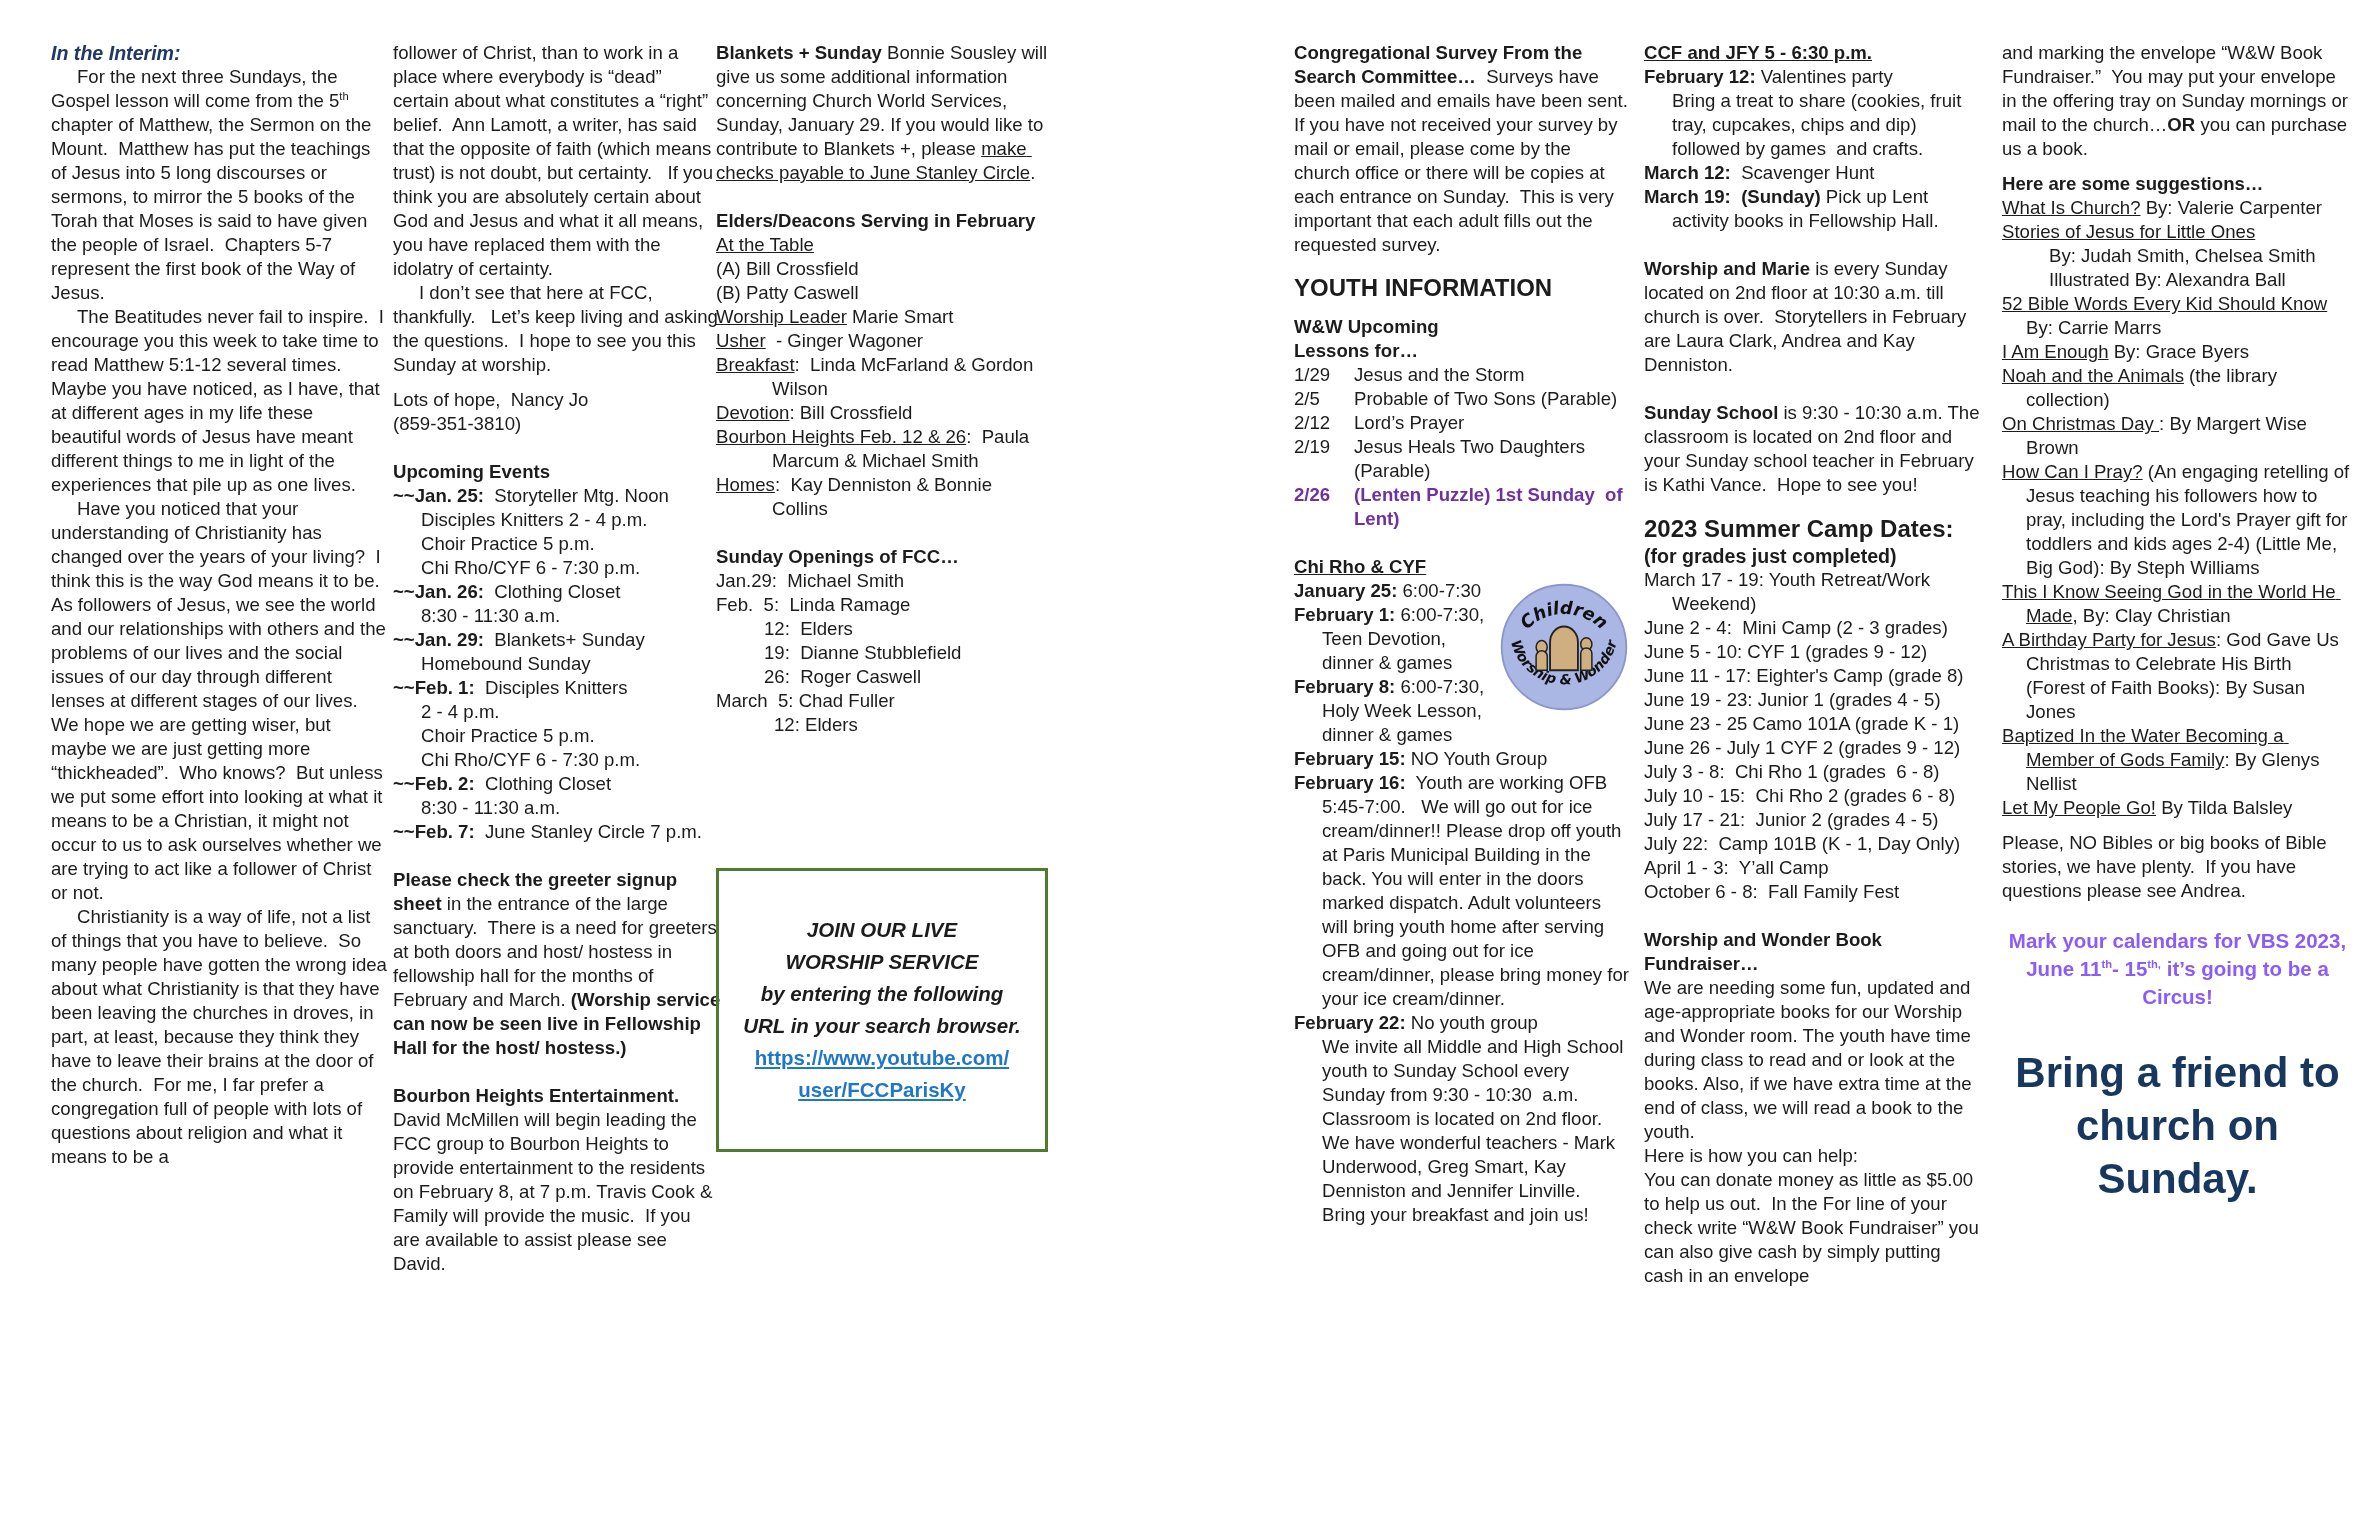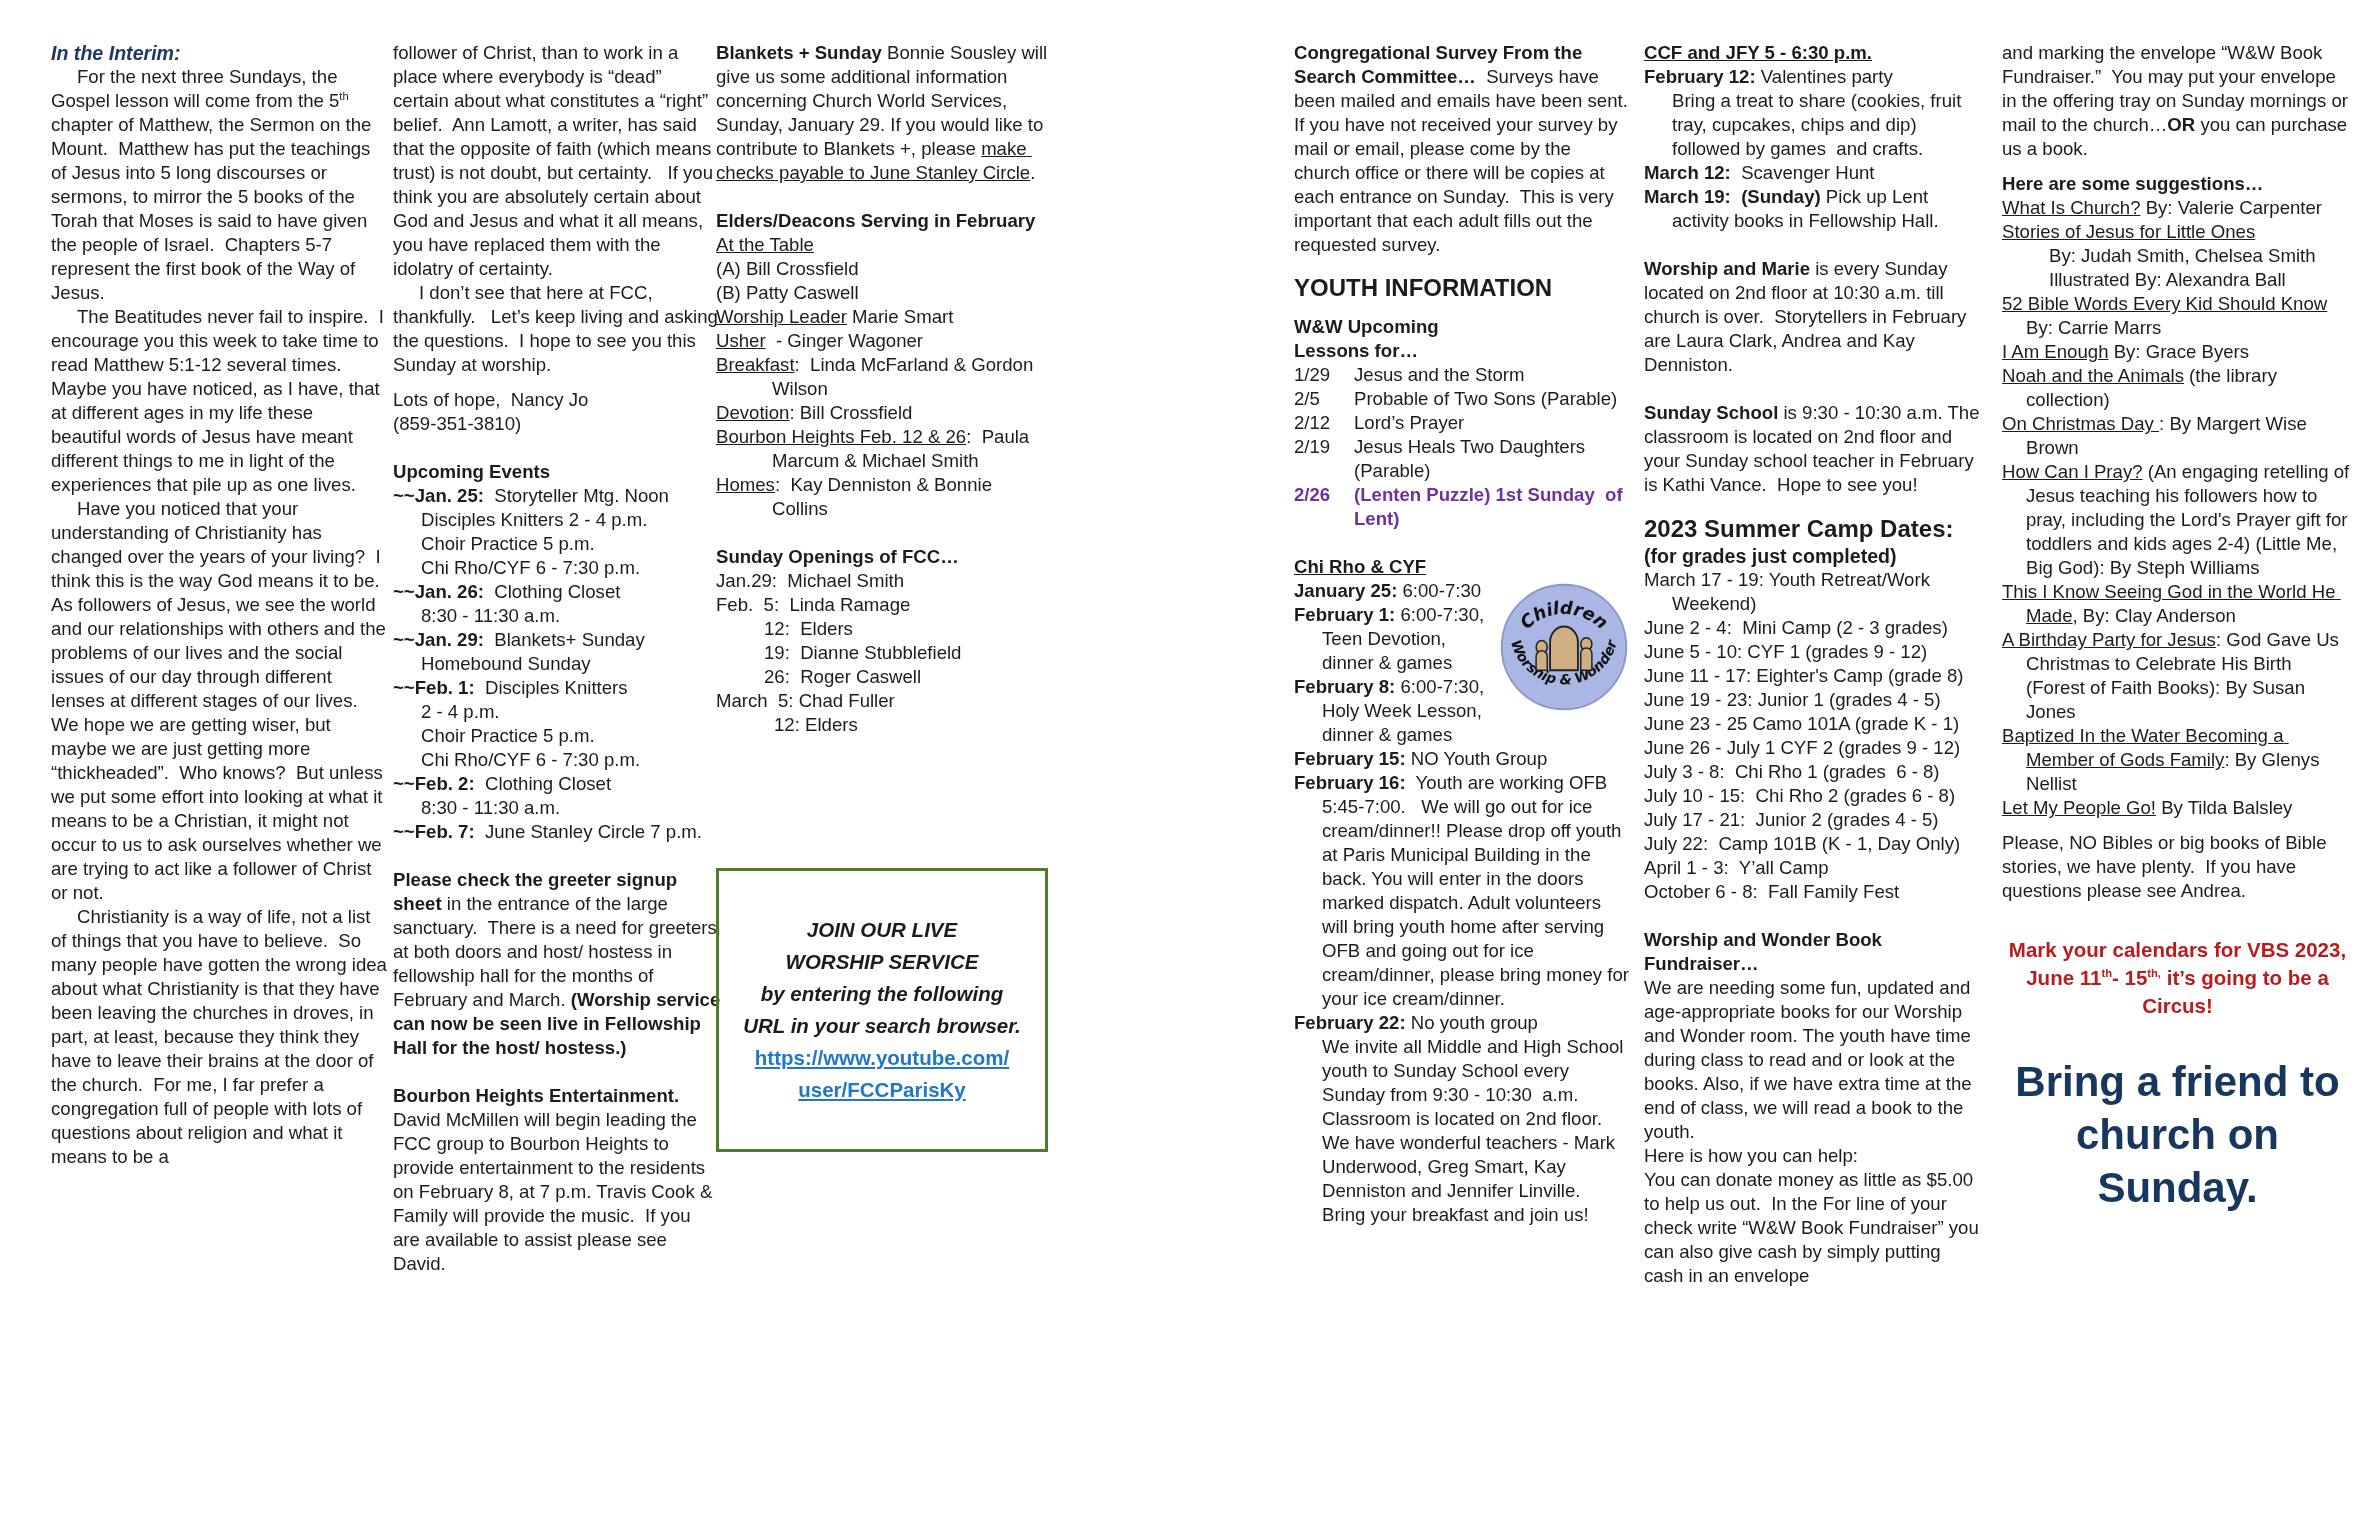--- a/index.html
+++ b/index.html
@@ -41,21 +41,21 @@
   .h-youth{font-weight:bold;font-size:24px;line-height:32px;margin:15px 0 11.2px;}
   .h-camp{font-weight:bold;font-size:24px;line-height:30px;margin-top:17px;}
   .h-camp-sub{font-weight:bold;font-size:19.6px;}
   .purple{color:#7030A0;font-weight:bold;}
   .lesson{display:flex;}
   .lesson .ld{flex:0 0 60px;}
   .lesson .lt{flex:1 1 auto;}
 
   .logo-float{float:right;width:132px;height:132px;margin:1.9px 0 5.6px 7.5px;shape-outside:circle(50%);}
 
-  .vbs{color:#b91c1c;font-weight:bold;text-align:center;font-size:20.5px;line-height:28px;margin-top:33px;}
+  .vbs{color:#8b5cf6;font-weight:bold;text-align:center;font-size:20.5px;line-height:28px;margin-top:24px;}
   .bring{color:#17375E;font-weight:bold;font-size:42px;line-height:53px;text-align:center;margin-top:35px;}
   sup{font-size:11.2px;line-height:0;}
 </style>
 </head>
 <body>
 
 <div class="col" id="col1">
   <p class="h-interim" data-bind="col1.heading">In the Interim:</p>
   <p class="ind"><span data-bind="col1.p1_pre">For the next three Sundays, the Gospel lesson will come from the 5</span><sup data-bind="col1.p1_sup">th</sup><span data-bind="col1.p1_post"> chapter of Matthew, the Sermon on the Mount.  Matthew has put the teachings of Jesus into 5 long discourses or sermons, to mirror the 5 books of the Torah that Moses is said to have given the people of Israel.  Chapters 5-7 represent the first book of the Way of Jesus.</span></p>
   <p class="ind" data-bind="col1.p2">The Beatitudes never fail to inspire.  I encourage you this week to take time to read Matthew 5:1-12 several times.  Maybe you have noticed, as I have, that at different ages in my life these beautiful words of Jesus have meant different things to me in light of the experiences that pile up as one lives.</p>
@@ -221,21 +221,21 @@
 
   <div class="hang-bk"><span class="u" data-bind="col6.books.0.title">What Is Church?</span><span data-bind="col6.books.0.rest"> By: Valerie Carpenter</span></div>
   <div class="hang-bk"><span class="u" data-bind="col6.books.1.title">Stories of Jesus for Little Ones</span><span data-bind="col6.books.1.rest"></span></div>
   <div class="sub-bk" data-bind="col6.books.1.sub1">By: Judah Smith, Chelsea Smith</div>
   <div class="sub-bk" data-bind="col6.books.1.sub2">Illustrated By: Alexandra Ball</div>
   <div class="hang-bk"><span class="u" data-bind="col6.books.2.title">52 Bible Words Every Kid Should Know</span><span data-bind="col6.books.2.rest"> By: Carrie Marrs</span></div>
   <div class="hang-bk"><span class="u" data-bind="col6.books.3.title">I Am Enough</span><span data-bind="col6.books.3.rest"> By: Grace Byers</span></div>
   <div class="hang-bk"><span class="u" data-bind="col6.books.4.title">Noah and the Animals</span><span data-bind="col6.books.4.rest"> (the library collection)</span></div>
   <div class="hang-bk"><span class="u" data-bind="col6.books.5.title">On Christmas Day </span><span data-bind="col6.books.5.rest">: By Margert Wise Brown</span></div>
   <div class="hang-bk"><span class="u" data-bind="col6.books.7.title">How Can I Pray?</span><span data-bind="col6.books.7.rest"> (An engaging retelling of Jesus teaching his followers how to pray, including the Lord's Prayer gift for toddlers and kids ages 2-4) (Little Me, Big God): By Steph Williams</span></div>
-  <div class="hang-bk"><span class="u" data-bind="col6.books.8.title">This I Know Seeing God in the World He Made</span><span data-bind="col6.books.8.rest">, By: Clay Anderson</span></div>
+  <div class="hang-bk"><span class="u" data-bind="col6.books.8.title">This I Know Seeing God in the World He Made</span><span data-bind="col6.books.8.rest">, By: Clay Christian</span></div>
   <div class="hang-bk"><span class="u" data-bind="col6.books.9.title">A Birthday Party for Jesus</span><span data-bind="col6.books.9.rest">: God Gave Us Christmas to Celebrate His Birth (Forest of Faith Books): By Susan Jones</span></div>
   <div class="hang-bk"><span class="u" data-bind="col6.books.10.title">Baptized In the Water Becoming a Member of Gods Family</span><span data-bind="col6.books.10.rest">: By Glenys Nellist</span></div>
   <div class="hang-bk"><span class="u" data-bind="col6.books.11.title">Let My People Go!</span><span data-bind="col6.books.11.rest"> By Tilda Balsley</span></div>
 
   <p class="gap-sm" data-bind="col6.no_bibles">Please, NO Bibles or big books of Bible stories, we have plenty.  If you have questions please see Andrea.</p>
 
   <p class="vbs"><span data-bind="col6.vbs_pre">Mark your calendars for VBS 2023, June 11</span><sup data-bind="col6.vbs_sup1">th</sup><span data-bind="col6.vbs_mid">- 15</span><sup data-bind="col6.vbs_sup2">th,</sup><span data-bind="col6.vbs_post"> it’s going to be a Circus!</span></p>
 
   <p class="bring" data-bind="col6.bring">Bring a friend to church on Sunday.</p>
 </div>

